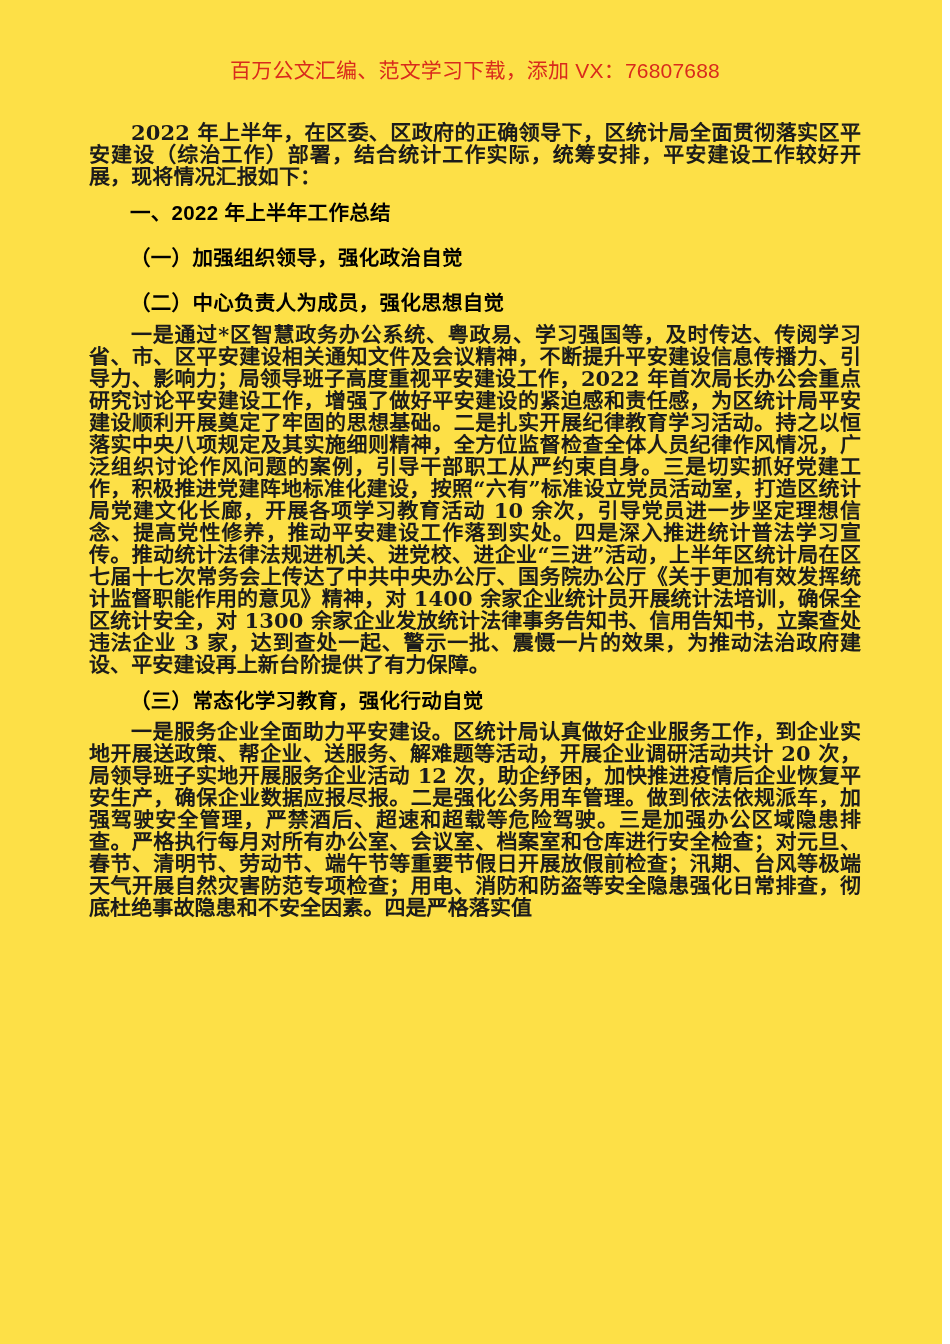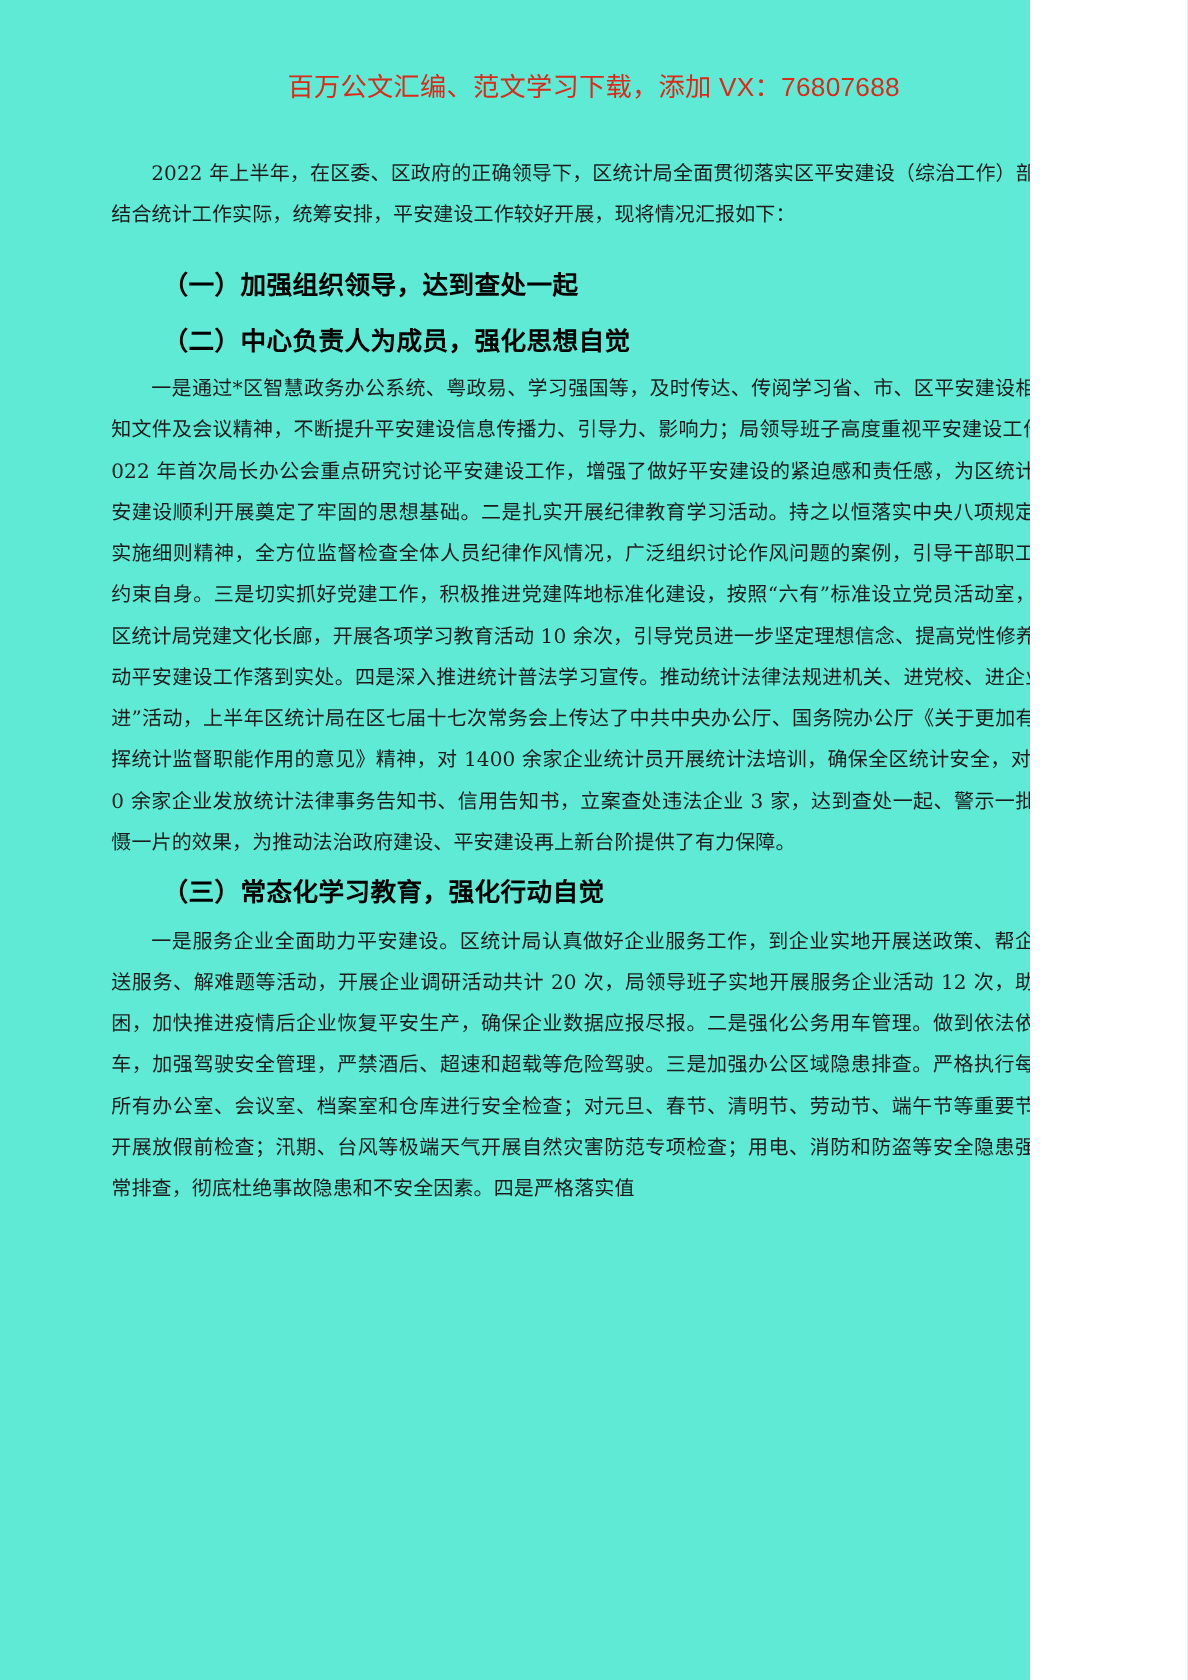--- a/index.html
+++ b/index.html
@@ -8,23 +8,23 @@
     padding: 0;
     background: #ffffff;
   }
 
   body {
     font-family: "DejaVu Serif", "Liberation Serif", serif;
   }
 
   #page {
     position: relative;
-    width: 824px;
+    width: 942px;
     height: 1344px;
-    background: #5eead4;
+    background: #fde047;
     overflow: hidden;
     box-sizing: border-box;
   }
 
   
   .promo-header {
     position: absolute;
     top: 58px;
     left: 0;
     width: 950px;
@@ -41,29 +41,30 @@
   
   .doc-body {
     position: absolute;
     top: 122px;
     left: 89px;
     width: 772px;
   }
 
   .para {
     margin: 0;
-    font-size: 16px;
-    line-height: 33px;
+    font-size: 21px;
+    line-height: 22px;
     color: #1b1b1b;
     text-align: justify;
     text-justify: inter-ideograph;
     text-indent: 2em;
     font-family: "DejaVu Serif", "Liberation Serif", serif;
     letter-spacing: 0.1px;
     word-break: break-all;
+    font-weight: bold;
   }
 
   .heading {
     margin: 0;
     font-size: 20.5px;
     line-height: 29.2px;
     color: #000000;
     text-indent: 2em;
     font-weight: bold;
     font-family: "Liberation Sans", "DejaVu Sans", sans-serif;
@@ -77,23 +78,24 @@
 </head>
 <body>
 
 <div id="page">
 
   <div class="promo-header">百万公文汇编、范文学习下载，添加 VX：76807688</div>
 
   <div class="doc-body" id="doc-body">
       <p class="para">2022 年上半年，在区委、区政府的正确领导下，区统计局全面贯彻落实区平安建设（综治工作）部署，结合统计工作实际，统筹安排，平安建设工作较好开展，现将情况汇报如下：</p>
       <div class="spacer-sm"></div>
+      <div class="heading">一、2022 年上半年工作总结</div>
       <div class="spacer-xs"></div>
       <div class="spacer-sm"></div>
-      <div class="heading">（一）加强组织领导，达到查处一起</div>
+      <div class="heading">（一）加强组织领导，强化政治自觉</div>
       <div class="spacer-xs"></div>
       <div class="spacer-sm"></div>
       <div class="heading">（二）中心负责人为成员，强化思想自觉</div>
       <div class="spacer-xs"></div>
       <p class="para">一是通过*区智慧政务办公系统、粤政易、学习强国等，及时传达、传阅学习省、市、区平安建设相关通知文件及会议精神，不断提升平安建设信息传播力、引导力、影响力；局领导班子高度重视平安建设工作，2022 年首次局长办公会重点研究讨论平安建设工作，增强了做好平安建设的紧迫感和责任感，为区统计局平安建设顺利开展奠定了牢固的思想基础。二是扎实开展纪律教育学习活动。持之以恒落实中央八项规定及其实施细则精神，全方位监督检查全体人员纪律作风情况，广泛组织讨论作风问题的案例，引导干部职工从严约束自身。三是切实抓好党建工作，积极推进党建阵地标准化建设，按照“六有”标准设立党员活动室，打造区统计局党建文化长廊，开展各项学习教育活动 10 余次，引导党员进一步坚定理想信念、提高党性修养，推动平安建设工作落到实处。四是深入推进统计普法学习宣传。推动统计法律法规进机关、进党校、进企业“三进”活动，上半年区统计局在区七届十七次常务会上传达了中共中央办公厅、国务院办公厅《关于更加有效发挥统计监督职能作用的意见》精神，对 1400 余家企业统计员开展统计法培训，确保全区统计安全，对 1300 余家企业发放统计法律事务告知书、信用告知书，立案查处违法企业 3 家，达到查处一起、警示一批、震慑一片的效果，为推动法治政府建设、平安建设再上新台阶提供了有力保障。</p>
       <div class="spacer-sm"></div>
       <div class="heading">（三）常态化学习教育，强化行动自觉</div>
       <div class="spacer-xs"></div>
       <p class="para">一是服务企业全面助力平安建设。区统计局认真做好企业服务工作，到企业实地开展送政策、帮企业、送服务、解难题等活动，开展企业调研活动共计 20 次，局领导班子实地开展服务企业活动 12 次，助企纾困，加快推进疫情后企业恢复平安生产，确保企业数据应报尽报。二是强化公务用车管理。做到依法依规派车，加强驾驶安全管理，严禁酒后、超速和超载等危险驾驶。三是加强办公区域隐患排查。严格执行每月对所有办公室、会议室、档案室和仓库进行安全检查；对元旦、春节、清明节、劳动节、端午节等重要节假日开展放假前检查；汛期、台风等极端天气开展自然灾害防范专项检查；用电、消防和防盗等安全隐患强化日常排查，彻底杜绝事故隐患和不安全因素。四是严格落实值</p>
     </div>

